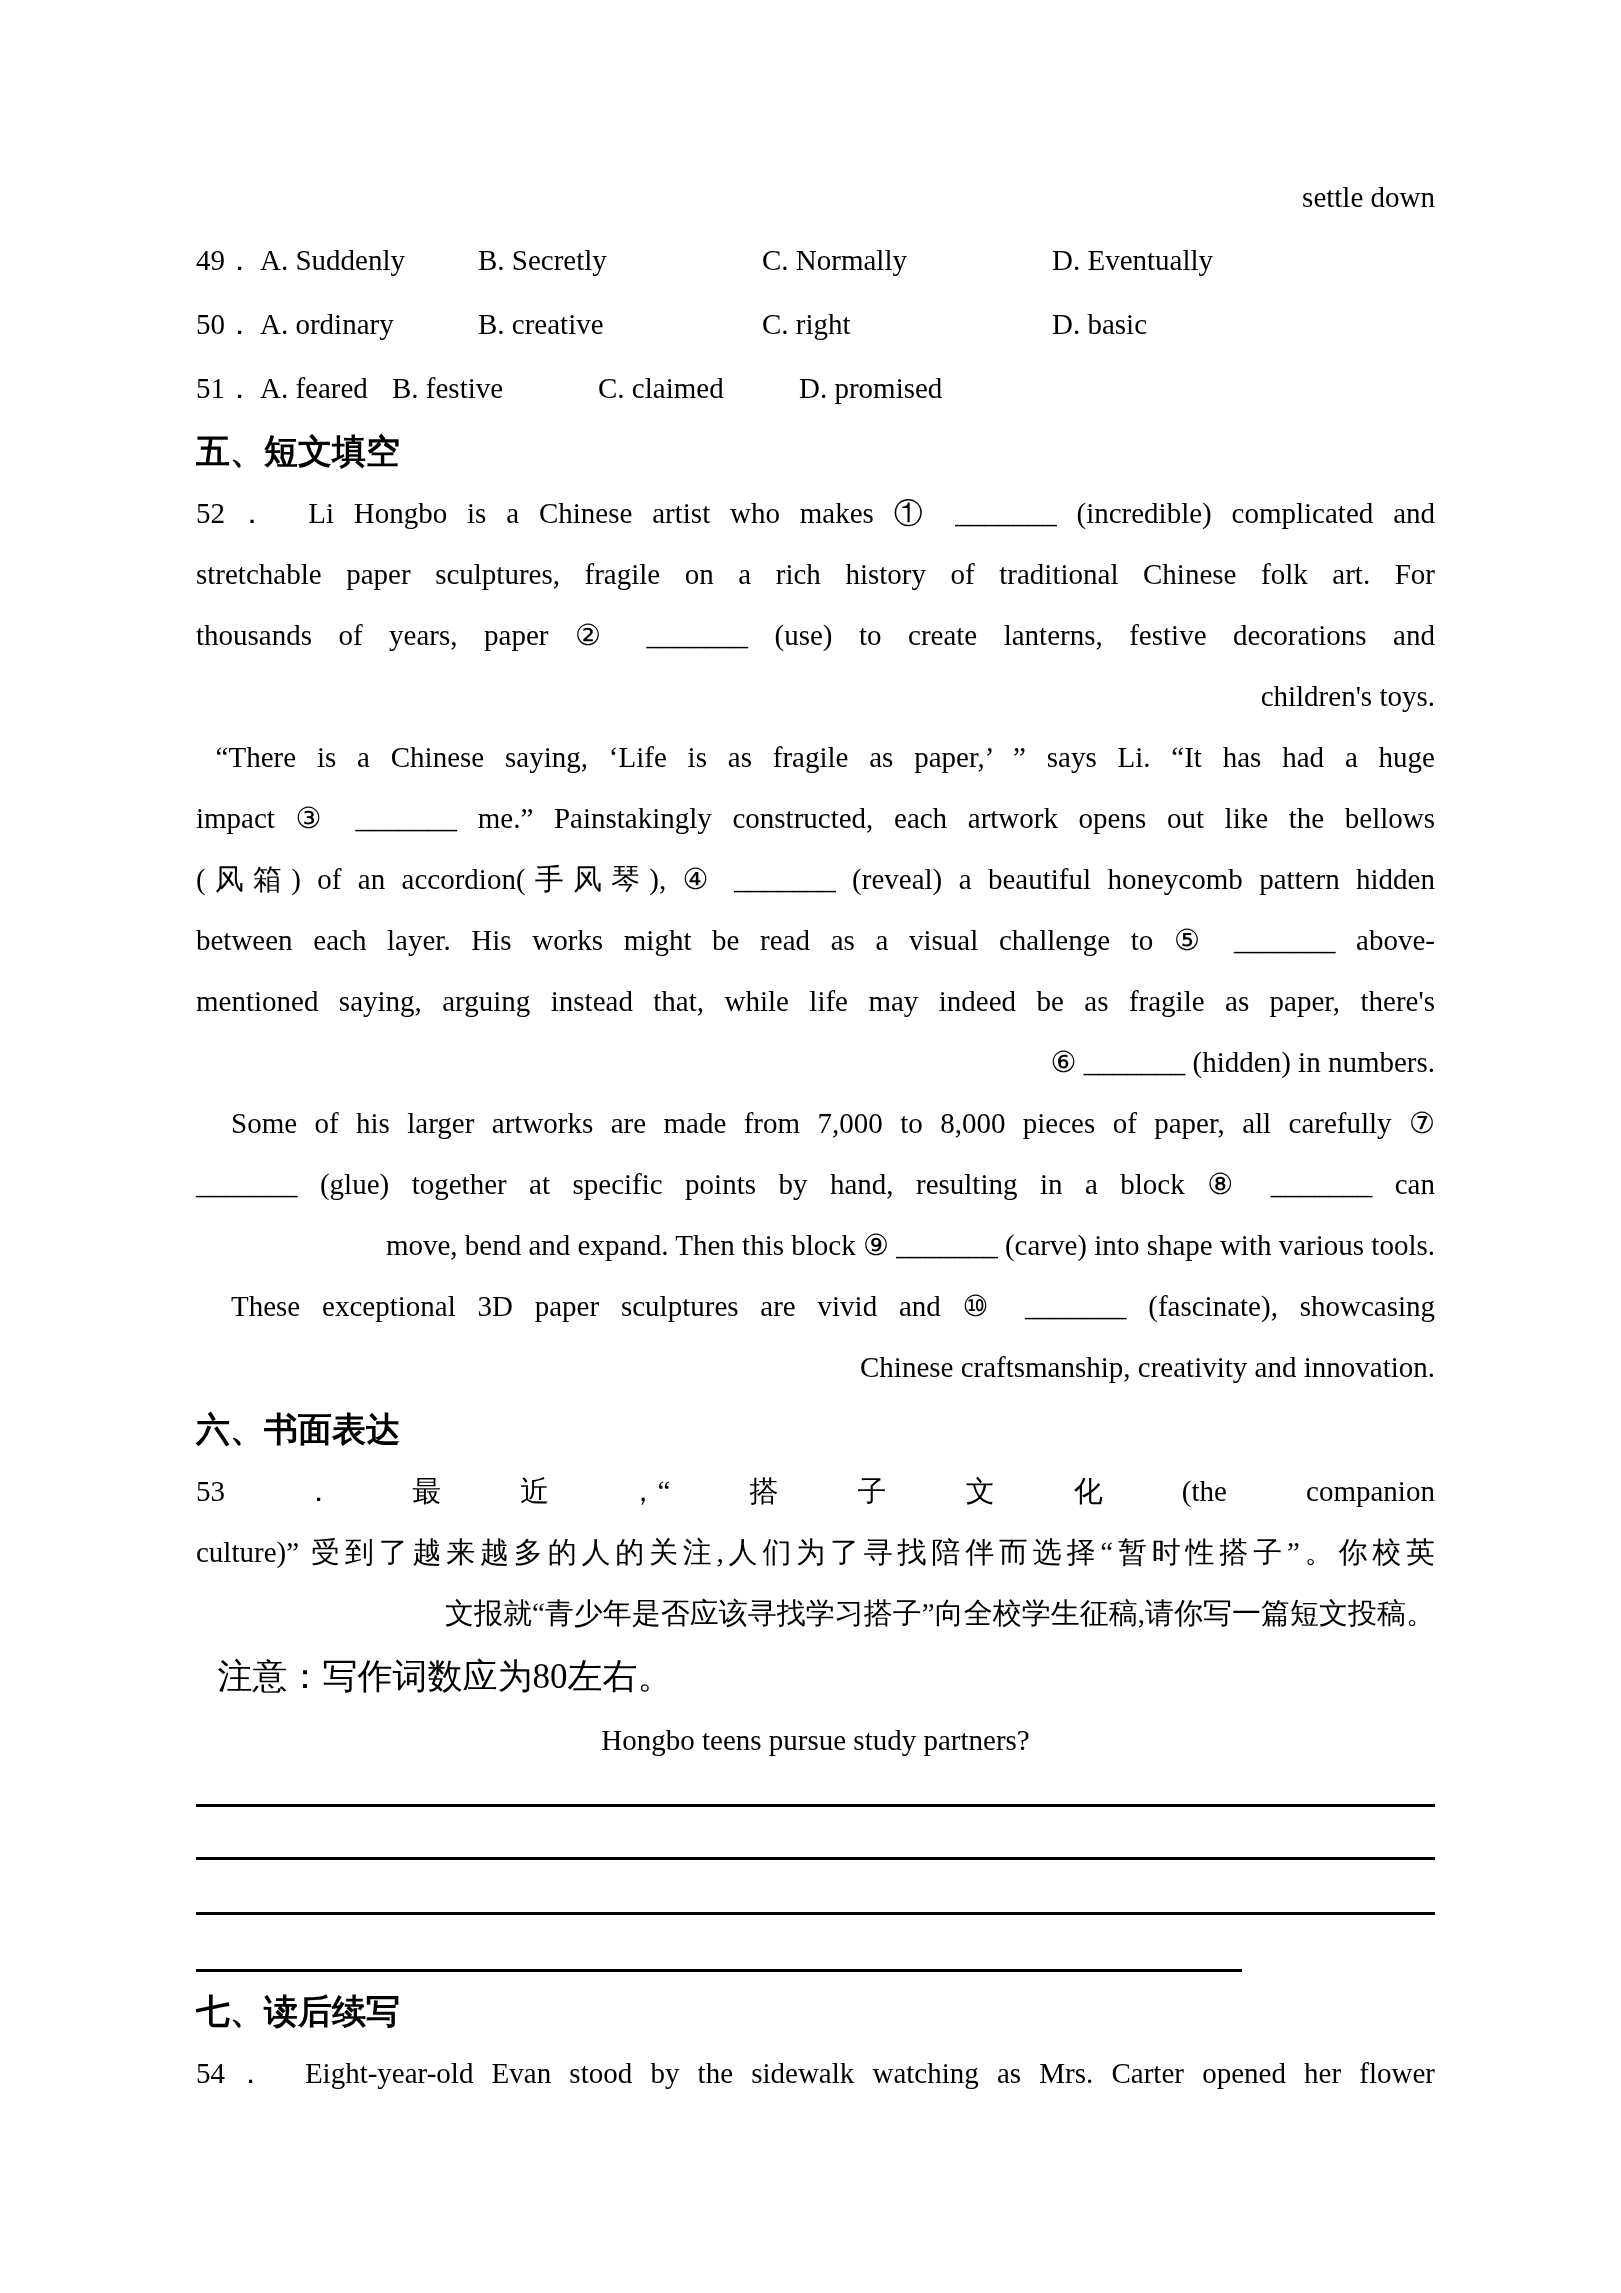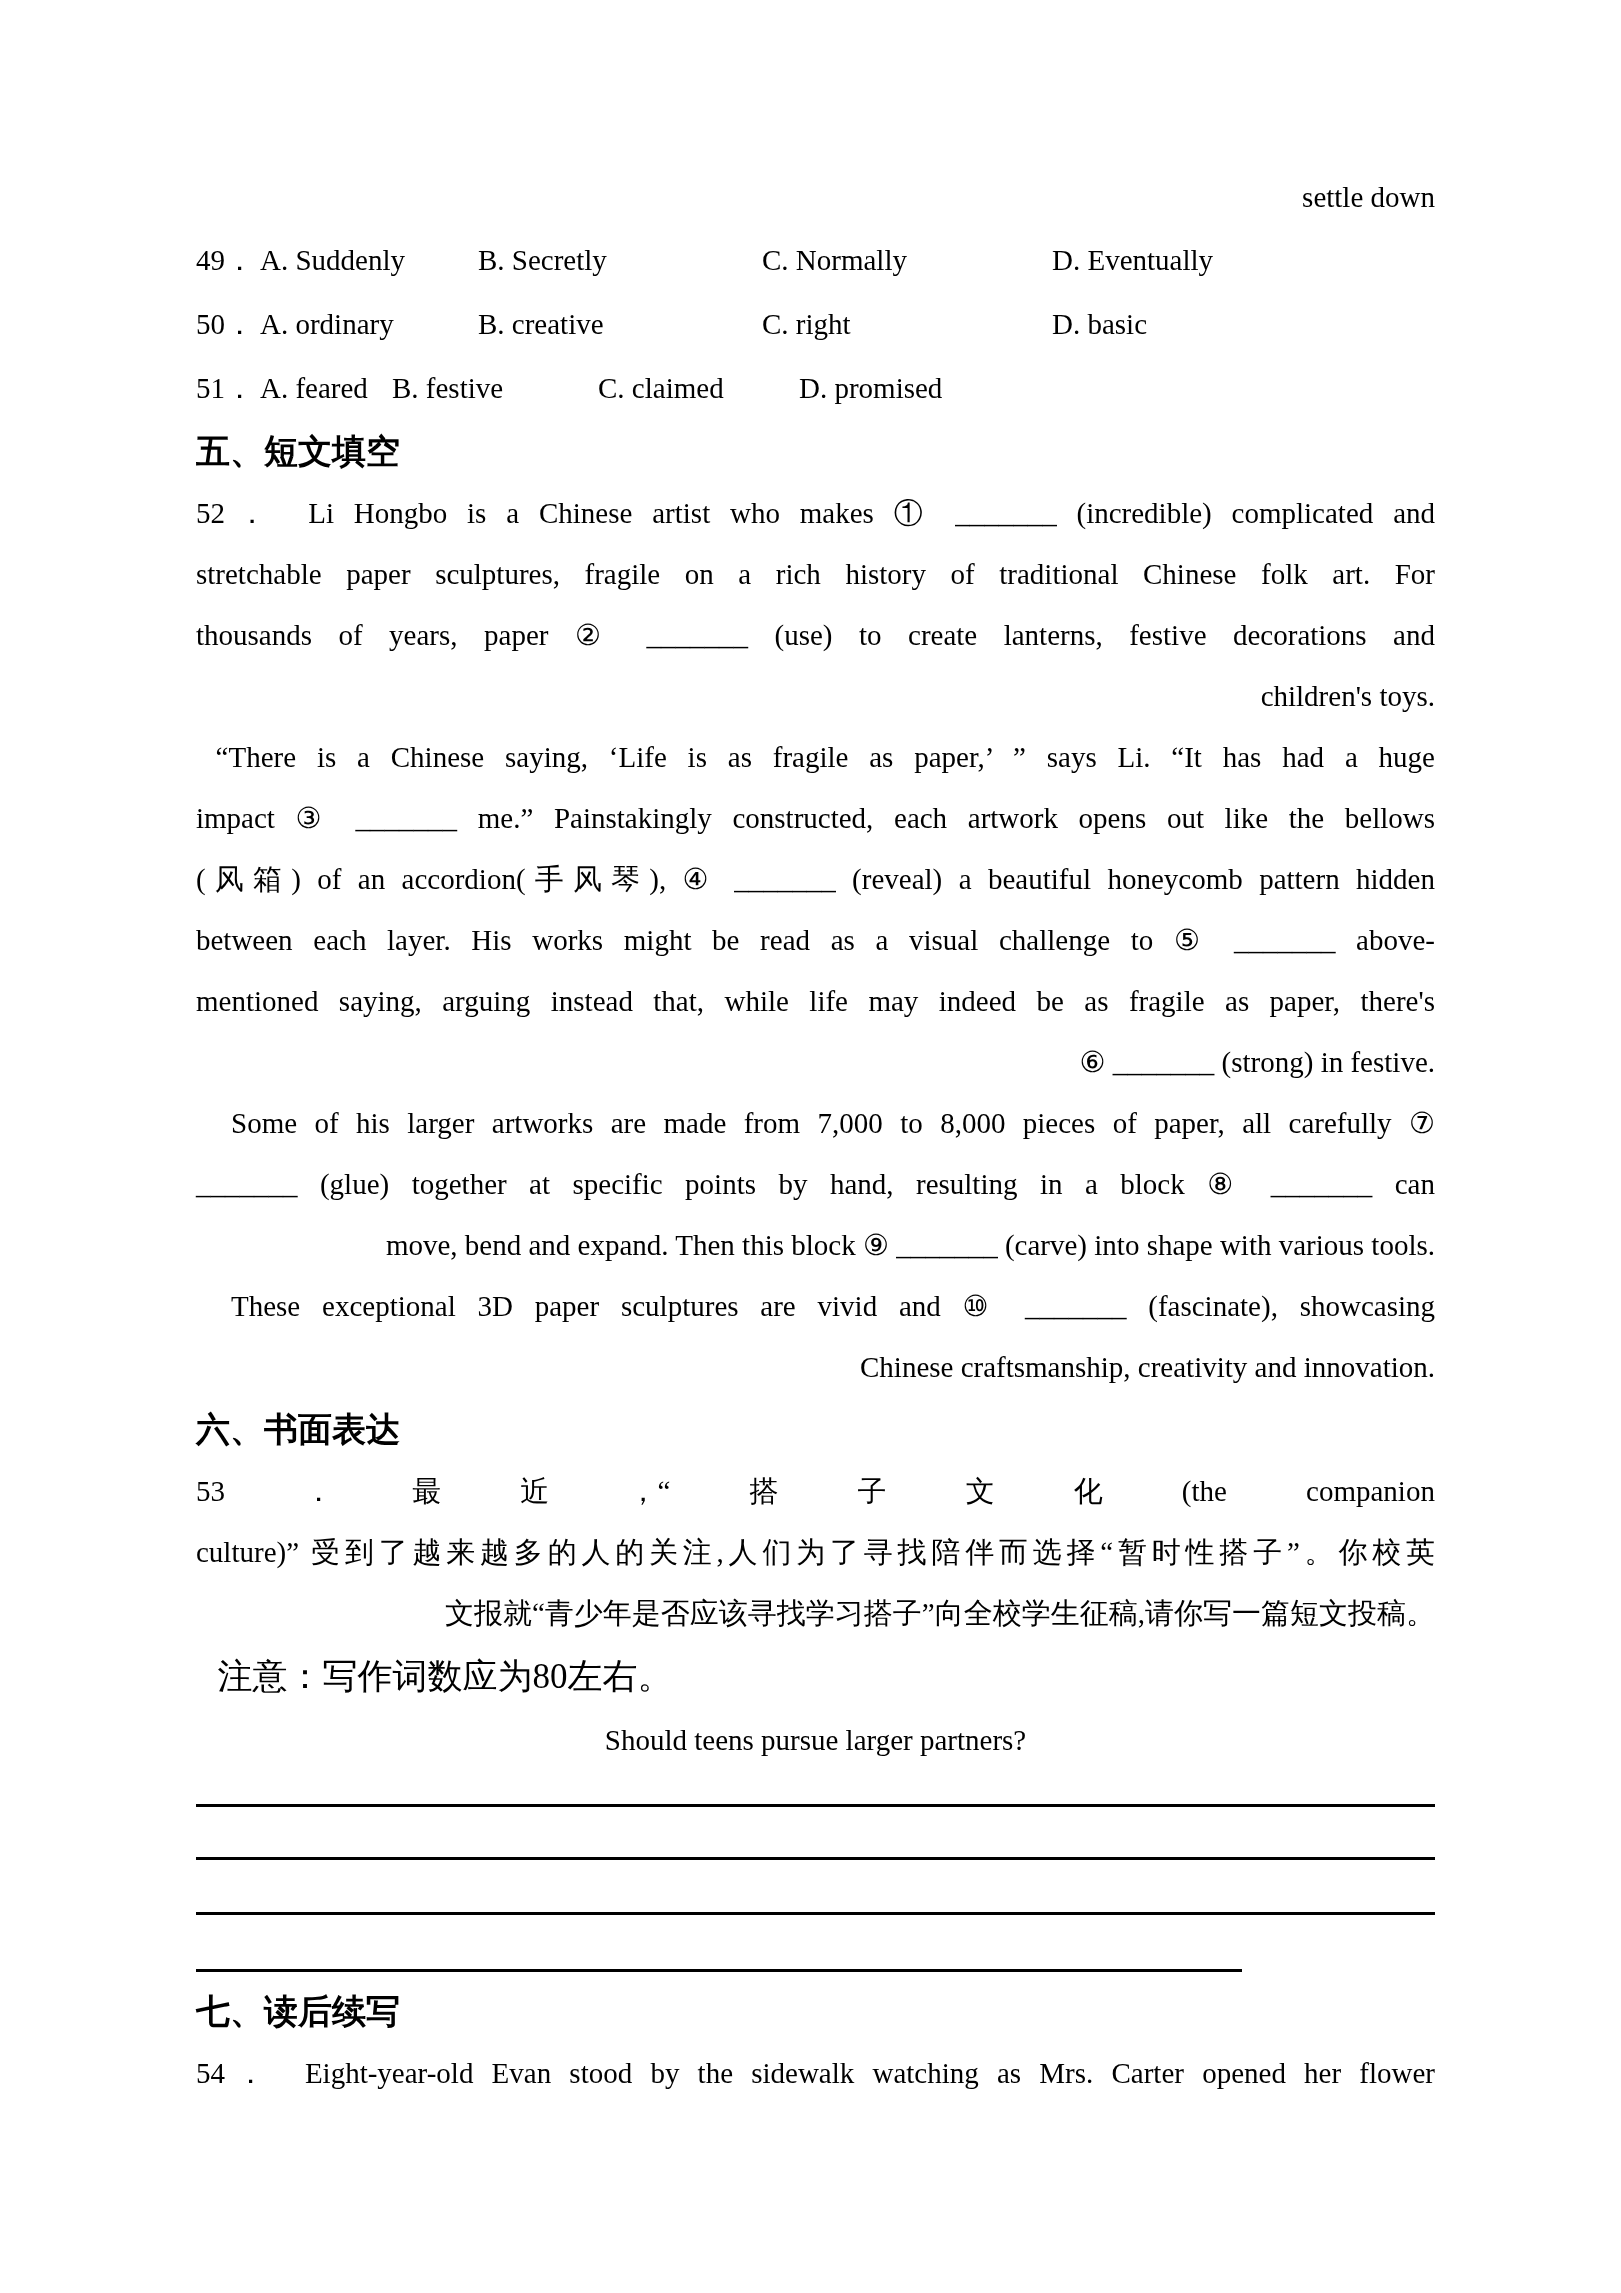--- a/index.html
+++ b/index.html
@@ -102,21 +102,21 @@
     <div id="q52-area">
         <div class="ln just">52． Li Hongbo is a Chinese artist who makes ① _______ (incredible) complicated and</div>
         <div class="ln just">stretchable paper sculptures, fragile on a rich history of traditional Chinese folk art. For</div>
         <div class="ln just">thousands of years, paper ② _______ (use) to create lanterns, festive decorations and</div>
         <div class="ln">children's toys.</div>
         <div class="ln just" style="padding-left: 19.6px;">“There is a Chinese saying, ‘Life is as fragile as paper,’ ” says Li. “It has had a huge</div>
         <div class="ln just">impact ③ _______ me.” Painstakingly constructed, each artwork opens out like the bellows</div>
         <div class="ln just">(风箱) of an accordion(手风琴), ④ _______ (reveal) a beautiful honeycomb pattern hidden</div>
         <div class="ln just">between each layer. His works might be read as a visual challenge to ⑤ _______ above-</div>
         <div class="ln just">mentioned saying, arguing instead that, while life may indeed be as fragile as paper, there's</div>
-        <div class="ln">⑥ _______ (strong) in festive.</div>
+        <div class="ln">⑥ _______ (hidden) in numbers.</div>
         <div class="ln just" style="padding-left: 35px;">Some of his larger artworks are made from 7,000 to 8,000 pieces of paper, all carefully ⑦</div>
         <div class="ln just">_______ (glue) together at specific points by hand, resulting in a block ⑧ _______ can</div>
         <div class="ln">move, bend and expand. Then this block ⑨ _______ (carve) into shape with various tools.</div>
         <div class="ln just" style="padding-left: 35px;">These exceptional 3D paper sculptures are vivid and ⑩ _______ (fascinate), showcasing</div>
         <div class="ln">Chinese craftsmanship, creativity and innovation.</div>
       </div>
 
     <h2 class="sec">六、书面表达</h2>
 
     <div id="q53-first-line" class="spread">
@@ -132,21 +132,21 @@
         <span class="tok">(the</span>
         <span class="tok">companion</span>
       </div>
     <div id="q53-area">
         <div class="ln just">culture)” 受到了越来越多的人的关注,人们为了寻找陪伴而选择“暂时性搭子”。你校英</div>
         <div class="ln">文报就“青少年是否应该寻找学习搭子”向全校学生征稿,请你写一篇短文投稿。</div>
       </div>
 
     <div class="note-line">注意：写作词数应为80左右。</div>
 
-    <div class="title-center">Should teens pursue larger partners?</div>
+    <div class="title-center">Hongbo teens pursue study partners?</div>
 
     <div id="wlines">
         <div class="wline" style="height: 32px;"></div>
         <div class="wline" style="height: 50px;"></div>
         <div class="wline" style="height: 52px;"></div>
         <div class="wline short" style="height: 54px;"></div>
       </div>
 
     <h2 class="sec sec7">七、读后续写</h2>
 

